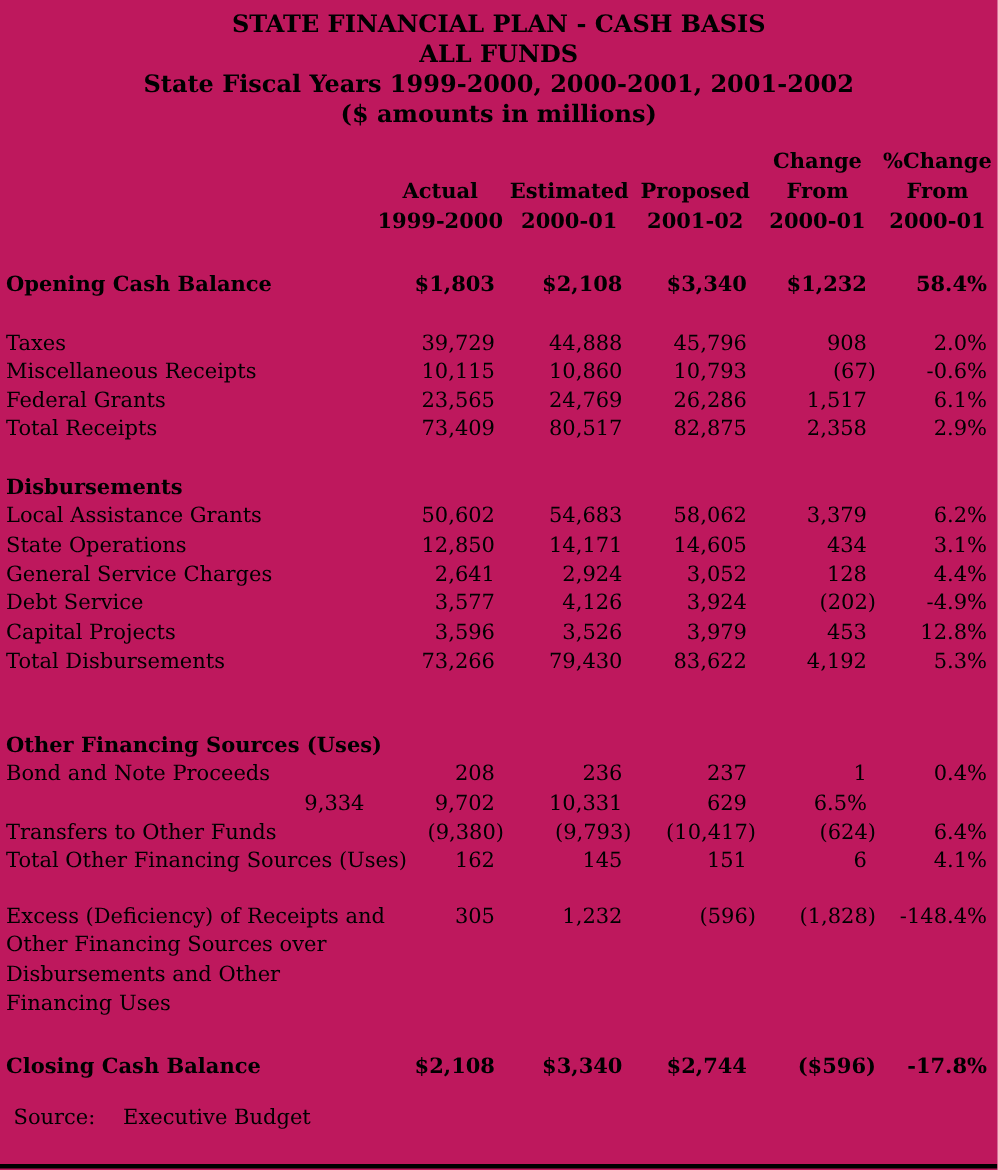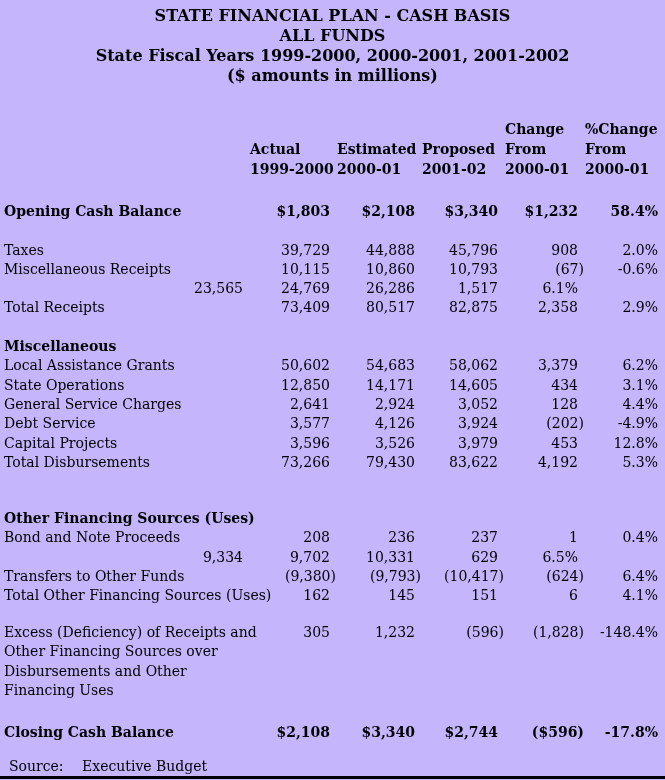--- a/index.html
+++ b/index.html
@@ -1,38 +1,38 @@
 <!DOCTYPE html>
 <html><head>
 <meta charset="utf-8">
 <style>
   html, body { margin: 0; padding: 0; }
   .page {
     position: relative;
     width: 665px;
     height: 780px;
-    background: #c4b5fd;
+    background: #be185d;
     color: #000000;
     font-family: "DejaVu Serif", serif;
     font-size: 14px;
     overflow: hidden;
   }
   
   .title { padding-top: 6px; text-align: center; font-weight: bold; font-size: 16px; }
   .title-line { line-height: 20px; white-space: nowrap; }
 
   
   .grid {
     display: grid;
     grid-template-columns: 250px 87px 85px 83px 80px 80px;
     width: 665px;
   }
   
   .thead { margin-top: 12px; font-weight: bold; }
-  .hcell { text-align: left; margin-top: 21px; }
+  .hcell { text-align: center; }
   .hline { line-height: 20px; height: 20px; white-space: nowrap; }
 
   
   .row { height: 19.3px; line-height: 19.3px; }
   .row.multi { height: auto; }
   .lbl { padding-left: 4px; white-space: nowrap; overflow: visible; }
   .lbl-line { line-height: 19.3px; white-space: nowrap; }
   .num { text-align: right; padding-right: 7px; white-space: nowrap; }
   .num.paren { padding-right: 1px; }
   .row.multi .num { line-height: 19.3px; align-self: start; }
@@ -117,40 +117,41 @@
   <div class="grid row">
     <div class="lbl">Miscellaneous Receipts</div>
     <div class="num">10,115</div>
     <div class="num">10,860</div>
     <div class="num">10,793</div>
     <div class="num paren">(67)</div>
     <div class="num">-0.6%</div>
   </div>
 
   <div class="grid row">
+    <div class="lbl">Federal Grants</div>
     <div class="num">23,565</div>
     <div class="num">24,769</div>
     <div class="num">26,286</div>
     <div class="num">1,517</div>
     <div class="num">6.1%</div>
   </div>
 
   <div class="grid row">
     <div class="lbl">Total Receipts</div>
     <div class="num">73,409</div>
     <div class="num">80,517</div>
     <div class="num">82,875</div>
     <div class="num">2,358</div>
     <div class="num">2.9%</div>
   </div>
 
   <div class="sp" style="height:19.3px"></div>
 
   <div class="grid row bold">
-    <div class="lbl">Miscellaneous</div>
+    <div class="lbl">Disbursements</div>
     <div class="num"></div>
       <div class="num"></div>
     <div class="num"></div>
       <div class="num"></div>
     <div class="num"></div>
   </div>
 
   <div class="grid row">
     <div class="lbl">Local Assistance Grants</div>
     <div class="num">50,602</div>

